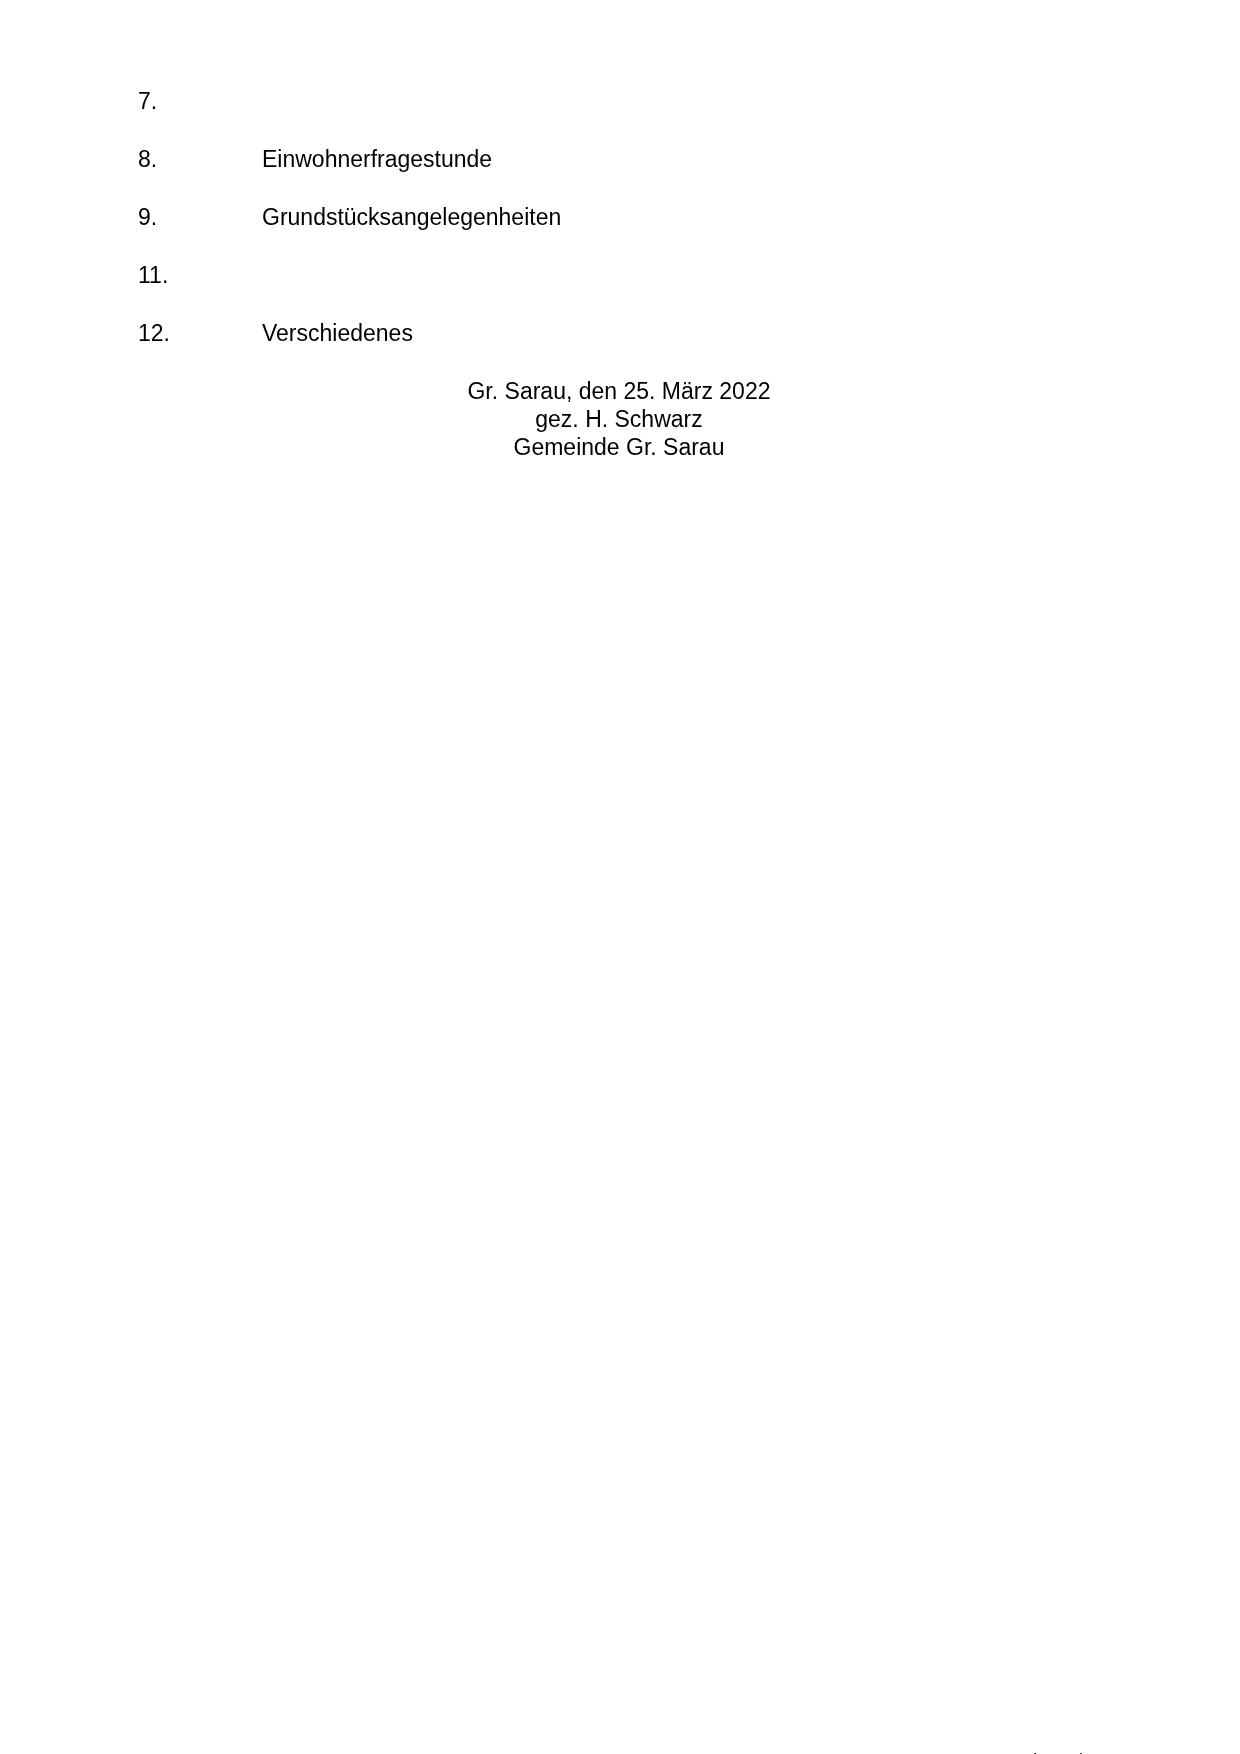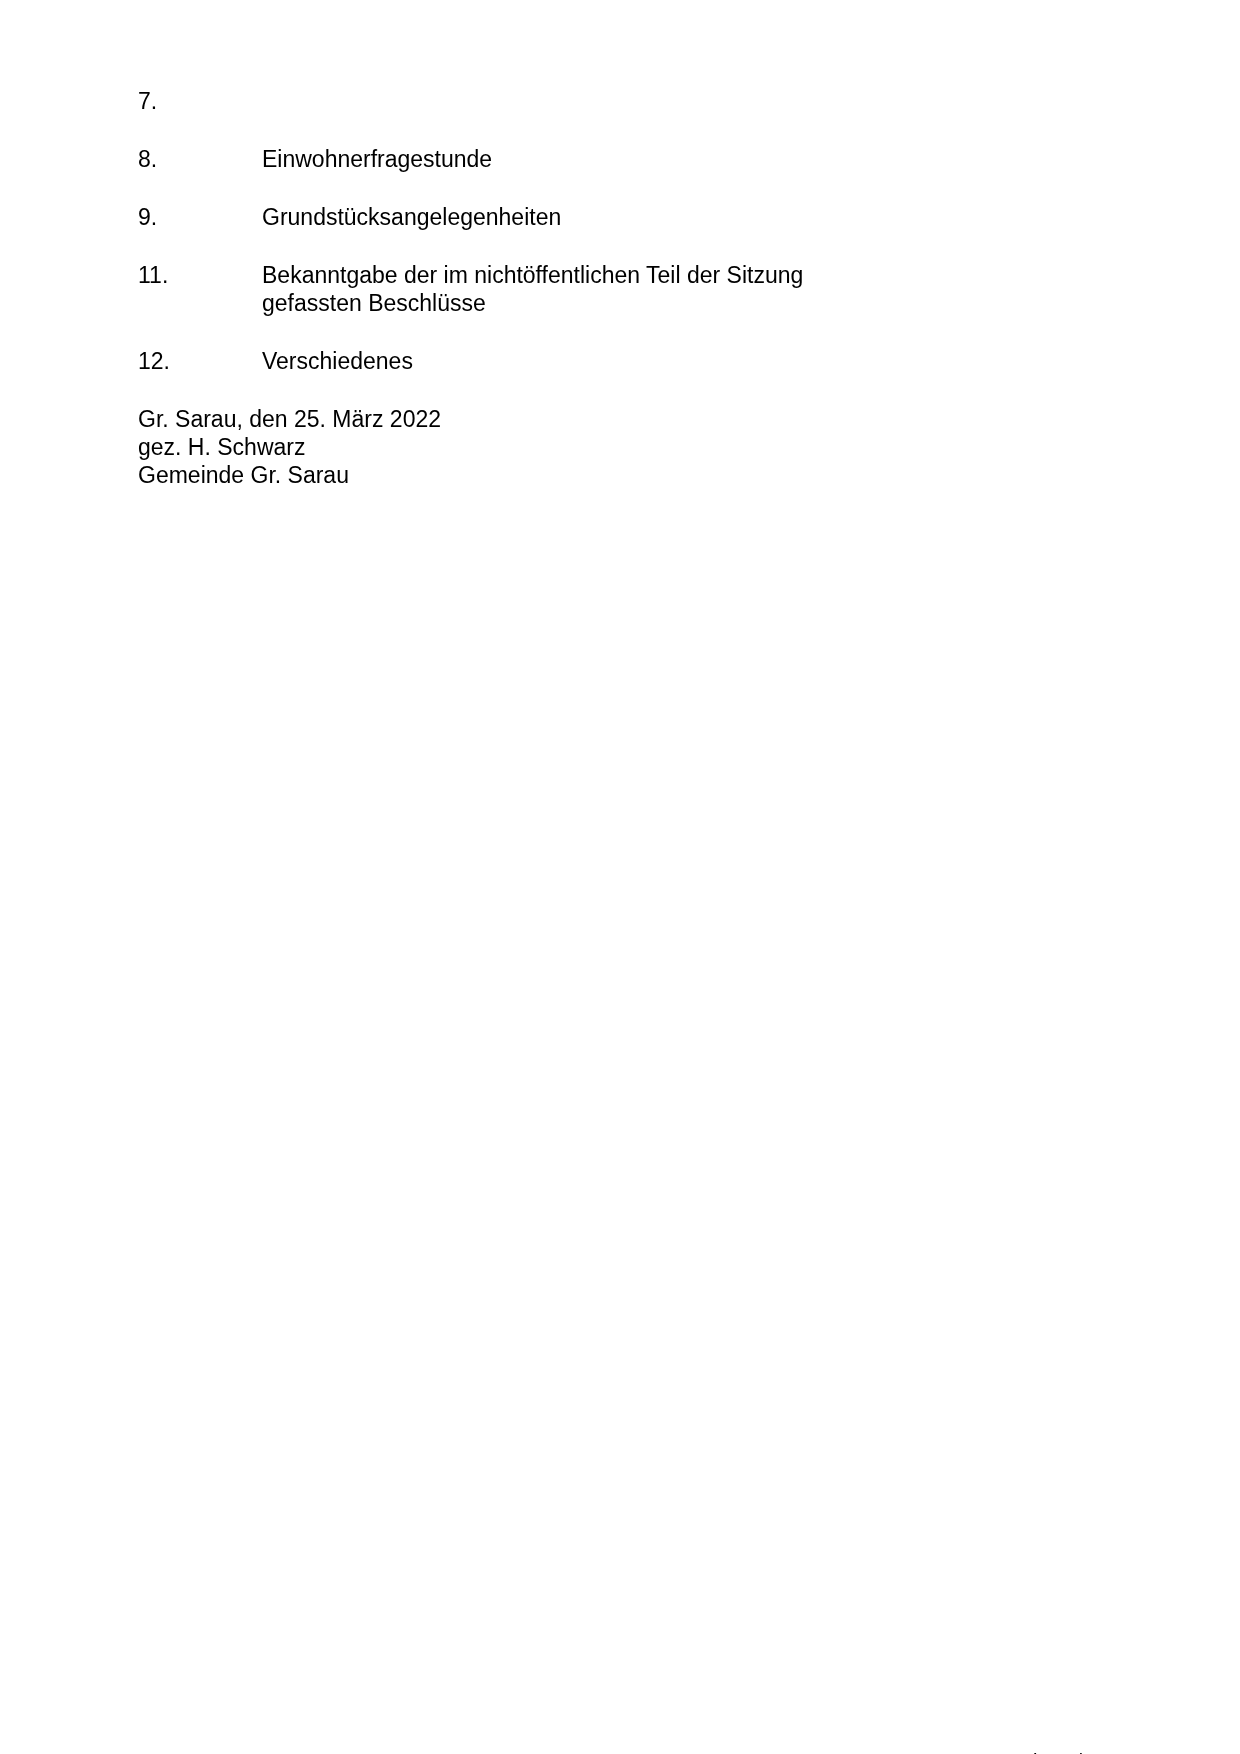--- a/index.html
+++ b/index.html
@@ -36,20 +36,21 @@
   .closing-paragraph {
     margin-top: 34px;
     width: 962px;
   }
   .justified-line {
     text-align: justify;
     text-align-last: justify;
   }
   .signature-block {
     margin-top: 29px;
+    text-align: center;
   }
   .page-footer {
     position: absolute;
     top: 1749px;
     right: 147px;
     font-size: 20px;
     line-height: 24px;
   }
 </style>
 </head>
@@ -69,22 +70,20 @@
     </div>
 
     <div class="agenda-item">
       <div class="item-number">9.</div>
       <div class="item-text">Grundstücksangelegenheiten</div>
     </div>
 
 
     <div class="agenda-item">
       <div class="item-number">11.</div>
-      <div class="item-text">Bekanntgabe der im nichtöffentlichen Teil der Sitzung
-gefassten Beschlüsse</div>
     </div>
 
     <div class="agenda-item">
       <div class="item-number">12.</div>
       <div class="item-text">Verschiedenes</div>
     </div>
 
   </div>
 
 

